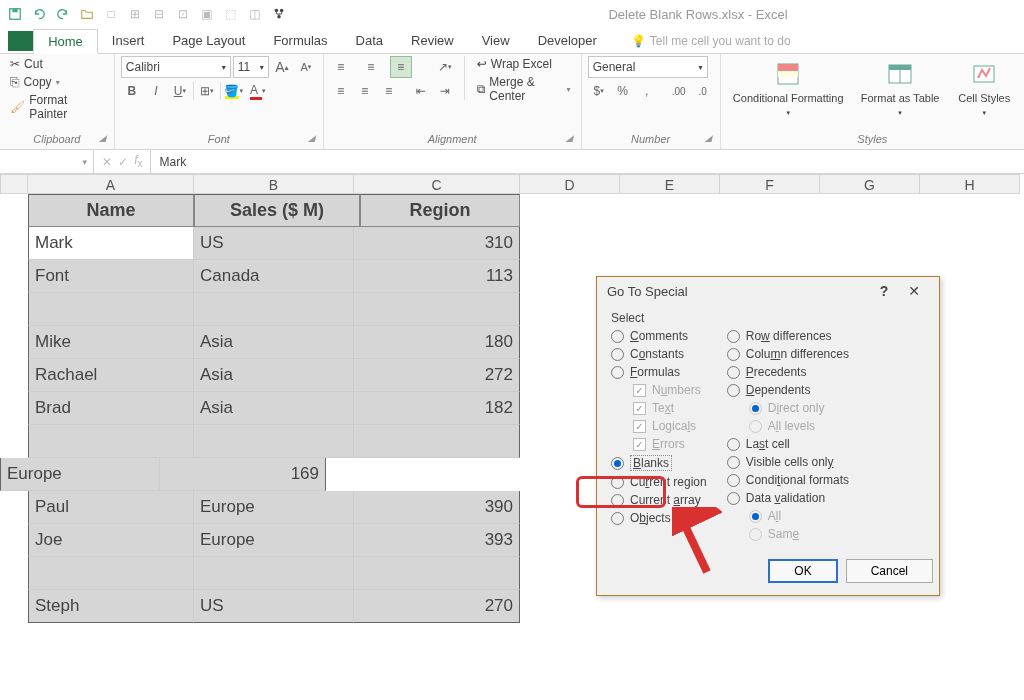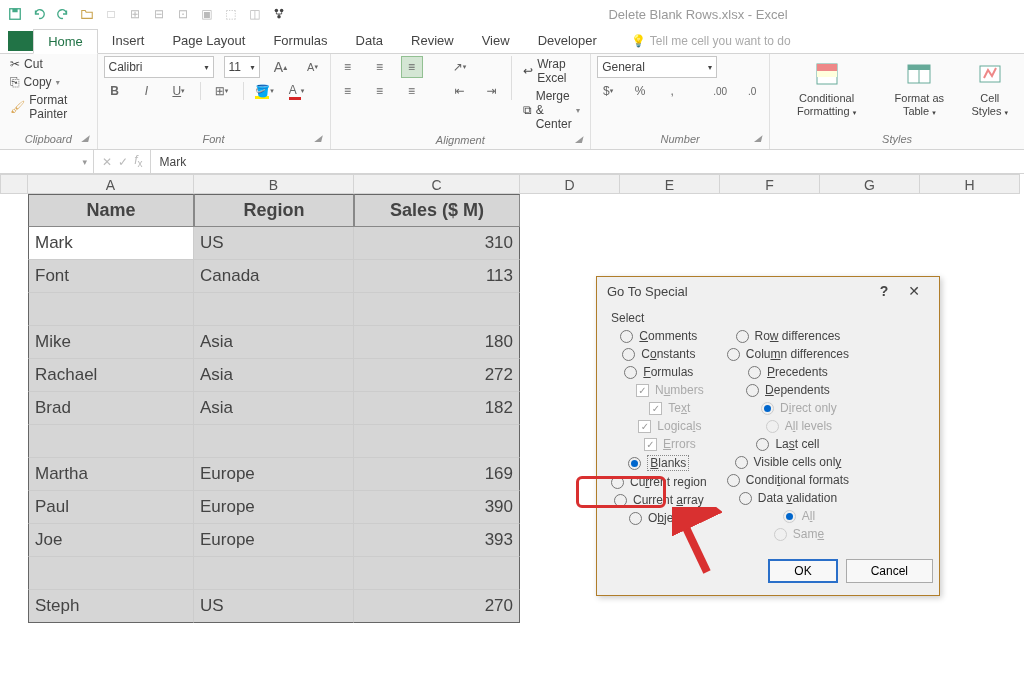--- a/index.html
+++ b/index.html
@@ -18,21 +18,21 @@
 .tab.active { background: #fff; border: 1px solid #d4d4d4; border-bottom: 1px solid #fff; margin-bottom: -1px; color: #217346; }
 .tellme { display: flex; align-items: center; gap: 4px; color: #aaa; margin-left: 20px; }
 
 
 .ribbon { display: flex; background: #fafafa; border-bottom: 1px solid #d4d4d4; height: 96px; }
 .group { display: flex; flex-direction: column; border-right: 1px solid #e0e0e0; padding: 2px 6px 0 6px; }
 .group-body { flex: 1; display: flex; align-items: flex-start; gap: 4px; }
 .group-label { text-align: center; font-size: 11px; color: #777; padding: 2px 0 4px 0; position: relative; font-style: italic; }
 .group-label .dlg { position: absolute; right: 2px; top: 2px; font-size: 9px; color: #999; }
 .vstack { display: flex; flex-direction: column; gap: 2px; }
-.hrow { display: flex; align-items: center; gap: 10px; }
+.hrow { display: flex; align-items: center; gap: 2px; justify-content: space-between; }
 .btntxt { display: flex; align-items: center; gap: 4px; padding: 1px 4px; cursor: pointer; font-size: 12px; color: #444; }
 .icbtn { width: 22px; height: 22px; display: flex; align-items: center; justify-content: center; cursor: pointer; color: #666; border: 1px solid transparent; }
 .icbtn.active { background: #d4e6d4; border-color: #92c092; }
 .combo { border: 1px solid #c6c6c6; background: #fff; height: 22px; display: flex; align-items: center; padding: 0 4px; font-size: 12px; }
 .bigbtn { display: flex; flex-direction: column; align-items: center; gap: 2px; padding: 2px 6px; cursor: pointer; font-size: 11px; color: #444; text-align: center; line-height: 1.2; }
 .bigic { width: 32px; height: 32px; display: flex; align-items: center; justify-content: center; }
 
 
 .fbar { display: flex; align-items: center; height: 24px; border-bottom: 1px solid #d4d4d4; background: #fff; }
 .namebox { width: 94px; border-right: 1px solid #d4d4d4; padding: 0 6px; height: 100%; display: flex; align-items: center; }
@@ -56,21 +56,21 @@
 .thickborder .datarow .cell:last-child { }
 
 
 .dialog { position: absolute; left: 596px; top: 276px; width: 344px; background: #f0f0f0; border: 1px solid #b07d2a; box-shadow: 2px 2px 6px rgba(0,0,0,0.2); }
 .dlg-title { display: flex; align-items: center; padding: 6px 10px; font-size: 13px; color: #444; }
 .dlg-title .spacer { flex: 1; }
 .dlg-title .close, .dlg-title .help { width: 30px; text-align: center; cursor: pointer; font-size: 14px; }
 .dlg-body { padding: 6px 14px 10px 14px; }
 .dlg-subtitle { font-size: 12px; margin-bottom: 4px; }
 .opts { display: flex; gap: 20px; }
-.col { display: flex; flex-direction: column; gap: 4px; align-items: center; }
+.col { display: flex; flex-direction: column; gap: 4px; }
 .radio-row { display: flex; align-items: center; gap: 6px; font-size: 12px; cursor: pointer; }
 .radio-row.indent { margin-left: 22px; }
 .radio-row.disabled { color: #aaa; }
 .radio { width: 13px; height: 13px; border: 1px solid #777; border-radius: 50%; display: inline-flex; align-items: center; justify-content: center; }
 .radio.checked::after { content: ''; width: 7px; height: 7px; background: #0066cc; border-radius: 50%; }
 .radio.disabled { border-color: #ccc; }
 .chk { width: 13px; height: 13px; border: 1px solid #bbb; display: inline-flex; align-items: center; justify-content: center; background: #fff; }
 .chk.checked::after { content: '✓'; font-size: 10px; color: #999; }
 .highlight { position: absolute; left: 576px; top: 476px; width: 90px; height: 32px; border: 3px solid #d93030; border-radius: 6px; pointer-events: none; }
 .arrow { position: absolute; left: 672px; top: 507px; pointer-events: none; }
@@ -309,22 +309,22 @@
       <div class="ch" style="width: 166px;">C</div>
       <div class="ch" style="width: 100px;">D</div>
       <div class="ch" style="width: 100px;">E</div>
       <div class="ch" style="width: 100px;">F</div>
       <div class="ch" style="width: 100px;">G</div>
       <div class="ch" style="width: 100px;">H</div>
     </div>
   <div class="cells thickborder" id="cells" style="margin-left:0px">
       <div class="datarow">
         <div class="cell header" style="width: 166px; margin-left: 28px;">Name</div>
+        <div class="cell header" style="width: 166px;">Sales ($ M)</div>
         <div class="cell header" style="width: 160px;">Region</div>
-        <div class="cell header" style="width: 166px;">Sales ($ M)</div>
       </div>
       <div class="datarow">
         <div class="cell white" style="width: 166px; margin-left: 28px;">Mark</div>
         <div class="cell" style="width: 160px;">US</div>
         <div class="cell num" style="width: 166px; border-right: 1.5px solid rgb(102, 102, 102);">310</div>
       </div>
       <div class="datarow">
         <div class="cell" style="width: 166px; margin-left: 28px;">Font</div>
         <div class="cell" style="width: 160px;">Canada</div>
         <div class="cell num" style="width: 166px; border-right: 1.5px solid rgb(102, 102, 102);">113</div>
@@ -348,21 +348,20 @@
         <div class="cell" style="width: 166px; margin-left: 28px;">Brad</div>
         <div class="cell" style="width: 160px;">Asia</div>
         <div class="cell num" style="width: 166px; border-right: 1.5px solid rgb(102, 102, 102);">182</div>
       </div>
       <div class="datarow">
         <div class="cell" style="width: 166px; margin-left: 28px;"></div>
         <div class="cell" style="width: 160px;"></div>
         <div class="cell num" style="width: 166px; border-right: 1.5px solid rgb(102, 102, 102);"></div>
       </div>
       <div class="datarow">
-        <div class="cell" style="width: 166px; margin-left: 28px;">Martha</div>
         <div class="cell" style="width: 160px;">Europe</div>
         <div class="cell num" style="width: 166px; border-right: 1.5px solid rgb(102, 102, 102);">169</div>
       </div>
       <div class="datarow">
         <div class="cell" style="width: 166px; margin-left: 28px;">Paul</div>
         <div class="cell" style="width: 160px;">Europe</div>
         <div class="cell num" style="width: 166px; border-right: 1.5px solid rgb(102, 102, 102);">390</div>
       </div>
       <div class="datarow">
         <div class="cell" style="width: 166px; margin-left: 28px;">Joe</div>

